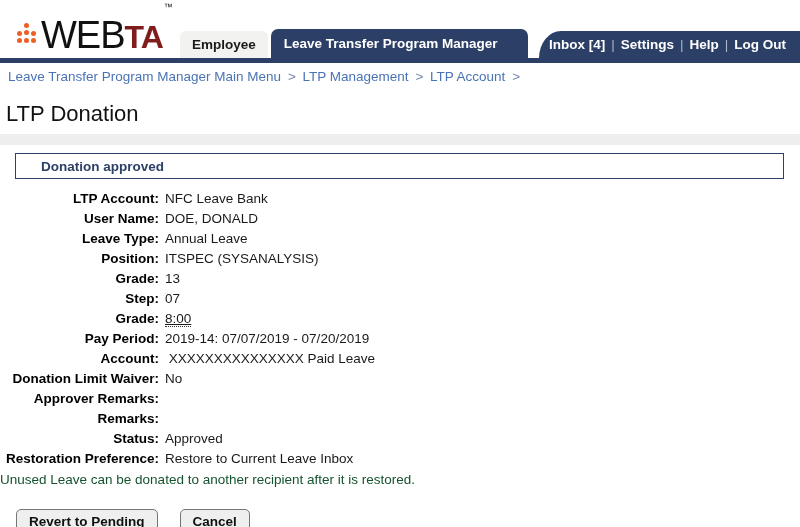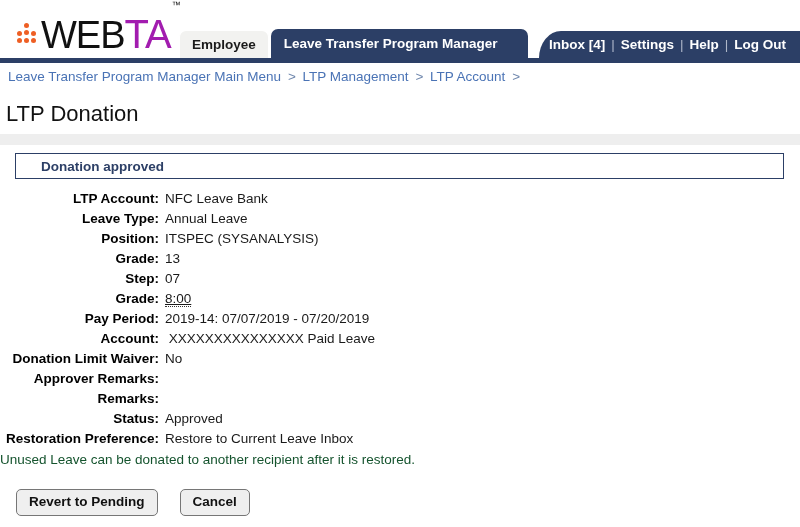--- a/index.html
+++ b/index.html
@@ -57,24 +57,24 @@
   .logo-web {
     font-family: "Liberation Sans", sans-serif;
     font-size: 38px;
     font-weight: 300;
     letter-spacing: -1px;
     color: #111111;
     line-height: 0.92;
   }
   .logo-ta {
     font-family: "Liberation Sans", sans-serif;
-    font-size: 40px;
-    font-weight: normal;
+    font-size: 32px;
+    font-weight: bold;
     letter-spacing: -1px;
-    color: #a21caf;
+    color: #7f1d1d;
     line-height: 0.92;
   }
   .logo-tm {
     font-size: 9px;
     color: #111111;
     vertical-align: top;
     position: relative;
     top: -16px;
     left: 1px;
   }
@@ -297,20 +297,24 @@
 <div class="status-box">
   <span>Donation approved</span>
 </div>
 
 <div class="details">
     <div class="row">
       <div class="row-label">LTP Account:</div>
       <div class="row-value">NFC Leave Bank</div>
     </div>
     <div class="row">
+      <div class="row-label">User Name:</div>
+      <div class="row-value">DOE, DONALD</div>
+    </div>
+    <div class="row">
       <div class="row-label">Leave Type:</div>
       <div class="row-value">Annual Leave</div>
     </div>
     <div class="row">
       <div class="row-label">Position:</div>
       <div class="row-value">ITSPEC (SYSANALYSIS)</div>
     </div>
     <div class="row">
       <div class="row-label">Grade:</div>
       <div class="row-value">13</div>

